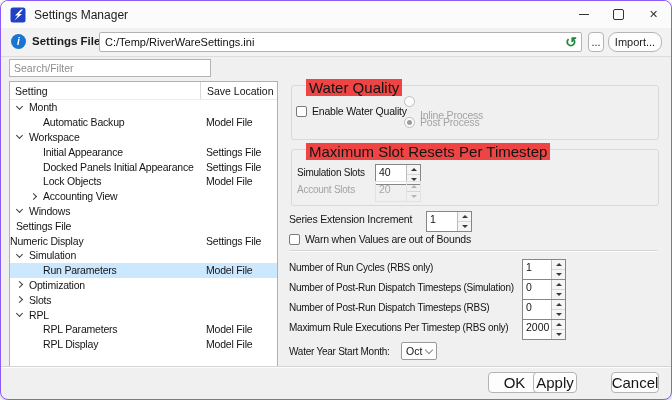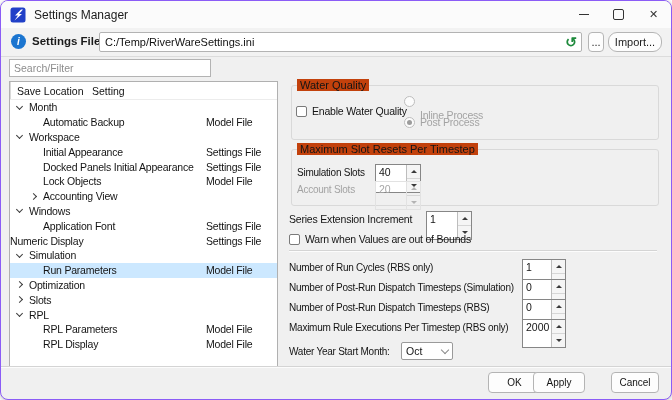--- a/index.html
+++ b/index.html
@@ -42,46 +42,46 @@
   .trow{display:flex;height:14.8px;align-items:center;font-size:10.5px;letter-spacing:-0.2px;}
   .trow.sel{background:#cce8ff;}
   .tc1{width:190px;display:flex;align-items:center;white-space:nowrap;}
   .tc2{flex:1;padding-left:6px;white-space:nowrap;}
   .chev{width:11px;display:inline-flex;justify-content:center;flex:0 0 auto;}
   .chev::before{content:'';width:4px;height:4px;border-right:1.3px solid #3c3c3c;border-bottom:1.3px solid #3c3c3c;display:inline-block;}
   .chev.down::before{transform:rotate(45deg);margin-top:-2px;}
   .chev.right::before{transform:rotate(-45deg);}
   
   .gbox{position:absolute;border:1px solid #d9d9d9;border-radius:3px;}
-  .gtitle{position:absolute;background:#c2410c;padding:0 3px;font-size:11px;color:#141414;white-space:nowrap;}
+  .gtitle{position:absolute;background:#ef4444;padding:0 3px;font-size:15px;color:#141414;white-space:nowrap;margin-left:9px;}
   .lab{position:absolute;font-size:10.5px;letter-spacing:-0.2px;color:#141414;white-space:nowrap;}
   .lab.dis{color:#a3a3a3;}
   .plabel{font-size:10px;letter-spacing:-0.25px;}
   .cbox{position:absolute;width:11px;height:11px;box-sizing:border-box;border:1px solid #7a7a7a;border-radius:2px;background:#fff;}
   .radio{position:absolute;width:11px;height:11px;box-sizing:border-box;border:1px solid #bdbdbd;border-radius:50%;background:#fcfcfc;}
   .radio.on::after{content:'';position:absolute;left:2px;top:2px;width:5px;height:5px;border-radius:50%;background:#9c9c9c;}
-  .spin{position:absolute;height:29px;box-sizing:border-box;border:1px solid #868686;background:#fff;display:flex;justify-content:center;}
+  .spin{position:absolute;height:21px;box-sizing:border-box;border:1px solid #868686;background:#fff;display:flex;justify-content:center;}
   .sval{flex:1;font-size:10.5px;line-height:15px;padding-left:3px;color:#141414;overflow:hidden;}
   .sbtns{width:13px;border-left:1px solid #bdbdbd;background:#f5f5f5;display:flex;flex-direction:column;}
   .sbtn{flex:1;display:flex;align-items:center;justify-content:center;}
   .sbtn.u{border-bottom:1px solid #d6d6d6;}
   .tri{width:0;height:0;border-left:3px solid transparent;border-right:3px solid transparent;}
   .tri.up{border-bottom:3.5px solid #3a3a3a;}
   .tri.dn{border-top:3.5px solid #3a3a3a;}
   .spin.dis{border-color:#e2e2e2;background:transparent;}
   .spin.dis .sval{color:#a6a6a6;}
   .spin.dis .sbtns{background:transparent;border-left-color:#e2e2e2;}
   .spin.dis .tri.up{border-bottom-color:#b3b3b3;}
   .spin.dis .tri.dn{border-top-color:#b3b3b3;}
   .sep{position:absolute;height:0;border-top:1px solid #d4d4d4;border-bottom:1px solid #fcfcfc;}
-  .dd{position:absolute;left:400px;top:341px;width:52px;height:18px;box-sizing:border-box;border:1px solid #9a9a9a;
+  .dd{position:absolute;left:400px;top:341px;width:36px;height:18px;box-sizing:border-box;border:1px solid #9a9a9a;
       border-radius:2px;background:#fff;display:flex;align-items:center;font-size:10.5px;padding-left:4px;color:#141414;}
   .ddchev{margin-left:auto;margin-right:4px;width:5px;height:5px;border-right:1.2px solid #8a8a8a;border-bottom:1.2px solid #8a8a8a;transform:rotate(45deg);margin-top:-3px;}
   .fbtn{position:absolute;top:371px;height:21px;box-sizing:border-box;background:#fdfdfd;border:1px solid #b4b4b4;
-        border-radius:4px;font-size:10px;color:#141414;display:flex;align-items:center;justify-content:center;}
+        border-radius:4px;font-size:15px;color:#141414;display:flex;align-items:center;justify-content:center;}
 </style>
 </head>
 <body>
 
 <div class="win">
 
   <div class="titlebar">
     <svg class="appicon" viewBox="0 0 16 16">
       <rect x="0.5" y="0.5" width="15" height="15" rx="2.5" fill="#2140c8"></rect>
       <polygon points="11,2.5 5,8.5 8,8.5 4.5,13.5 12,7 9,7 13,2.5" fill="#ffffff"></polygon>
@@ -102,22 +102,22 @@
   <div class="infoicon">i</div>
   <span class="filelabel">Settings File:</span>
   <input class="fileinput" value="C:/Temp/RiverWareSettings.ini" style="">
   <span class="undoicon">↺</span>
   <div class="mbtn browse">...</div>
   <div class="mbtn import">Import...</div>
 
   <input class="search" placeholder="Search/Filter" style="">
   <div class="tree">
     <div class="thead">
+      <div class="hc hc1">Setting</div>
       <div class="hc hc2">Save Location</div>
-      <div class="hc hc1">Setting</div>
     </div>
     <div>
         <div class="trow">
           <div class="tc1">
             <span class="chev down" style="margin-left: 4px;"></span>
             <span style="margin-left: 4px;">Month</span>
           </div>
           <div class="tc2"></div>
         </div>
         <div class="trow">
@@ -159,23 +159,20 @@
           <div class="tc2"></div>
         </div>
         <div class="trow">
           <div class="tc1">
             <span class="chev down" style="margin-left: 4px;"></span>
             <span style="margin-left: 4px;">Windows</span>
           </div>
           <div class="tc2"></div>
         </div>
         <div class="trow">
-          <div class="tc1">
-            <span style="margin-left: 33px;">Application Font</span>
-          </div>
           <div class="tc2">Settings File</div>
         </div>
         <div class="trow">
           <div class="tc1">
             <span style="">Numeric Display</span>
           </div>
           <div class="tc2">Settings File</div>
         </div>
         <div class="trow">
           <div class="tc1">
@@ -338,16 +335,16 @@
 
   <span class="lab plabel" style="left:288px;top:342px;line-height:17px;">Water Year Start Month:</span>
   <div class="dd">
     <span>Oct</span>
     <span class="ddchev"></span>
   </div>
 
   <div class="sep" style="left:0;top:365px;width:672px;"></div>
 
   <div class="fbtn" style="left:487px;width:53px;">OK</div>
-  <div class="fbtn" style="left:532px;width:52px;">Apply</div>
+  <div class="fbtn" style="left:532px;width:44px;">Apply</div>
   <div class="fbtn" style="left:610px;width:48px;">Cancel</div>
 
 </div>
 
 </body></html>

